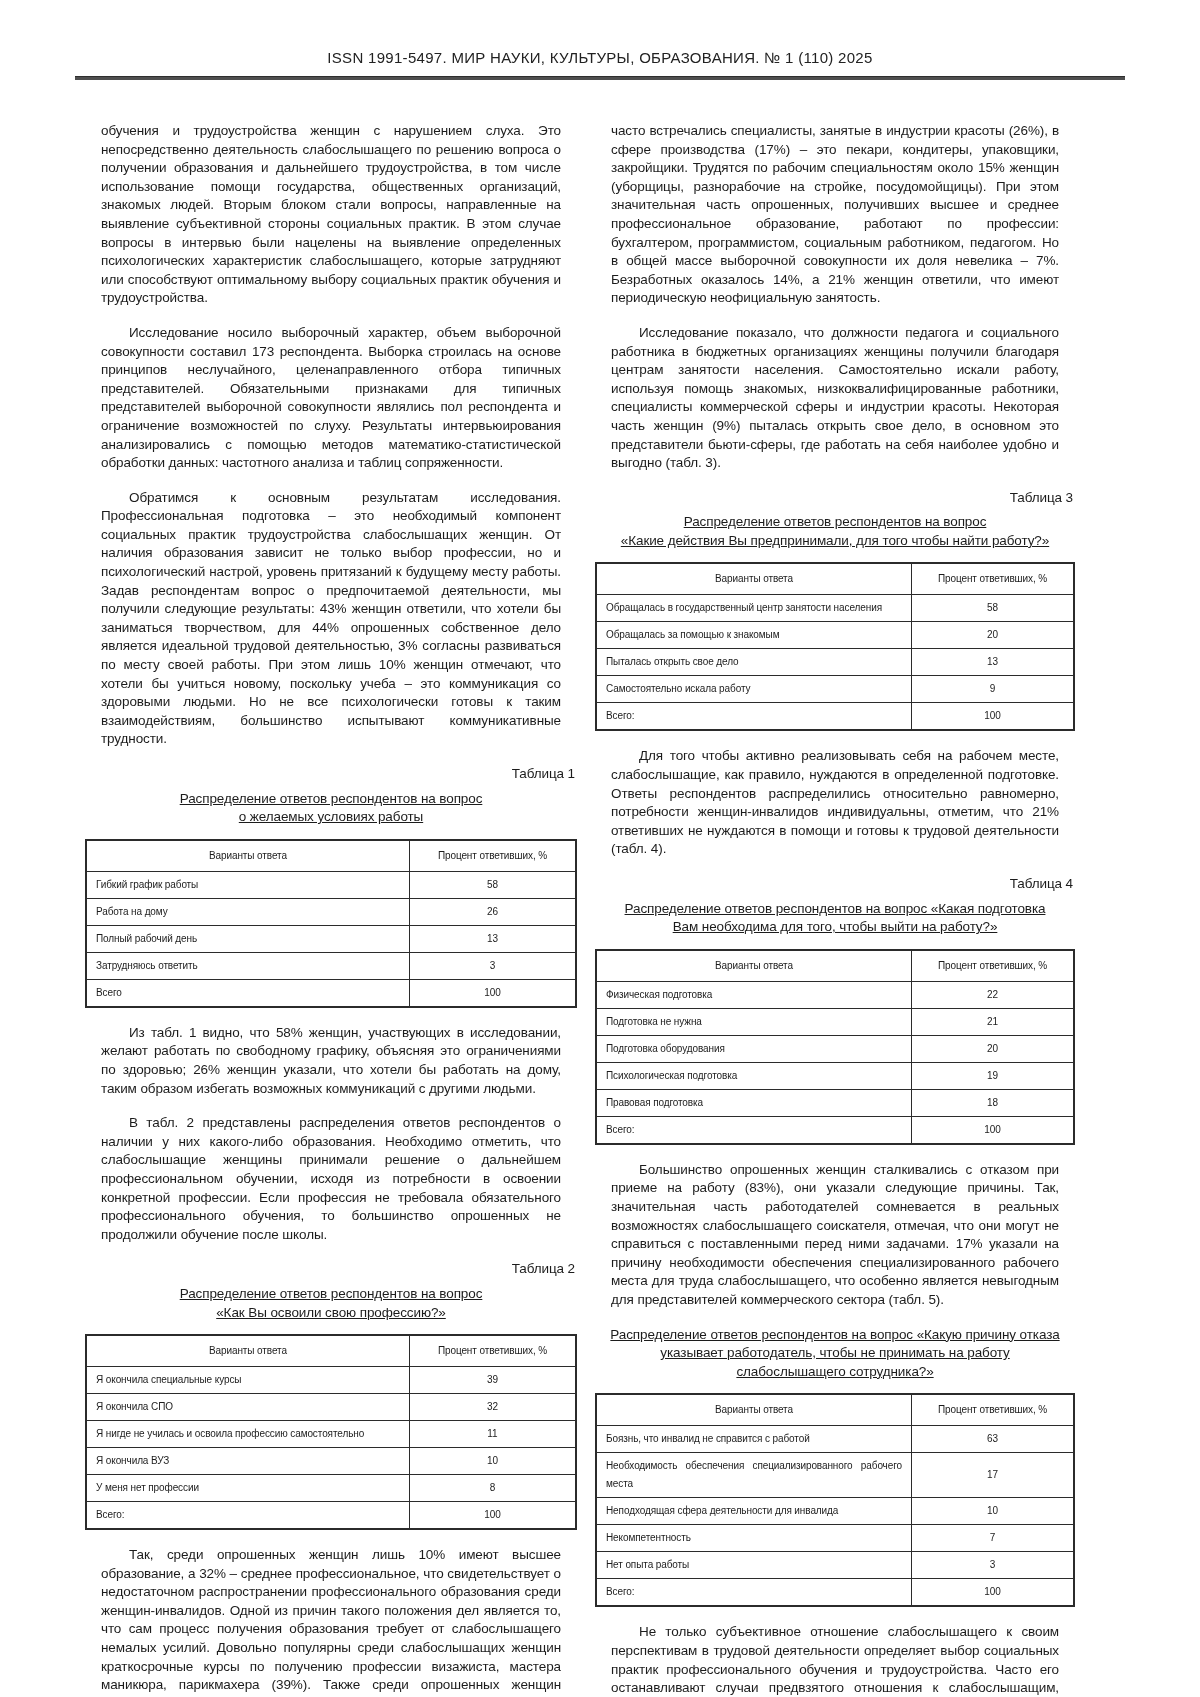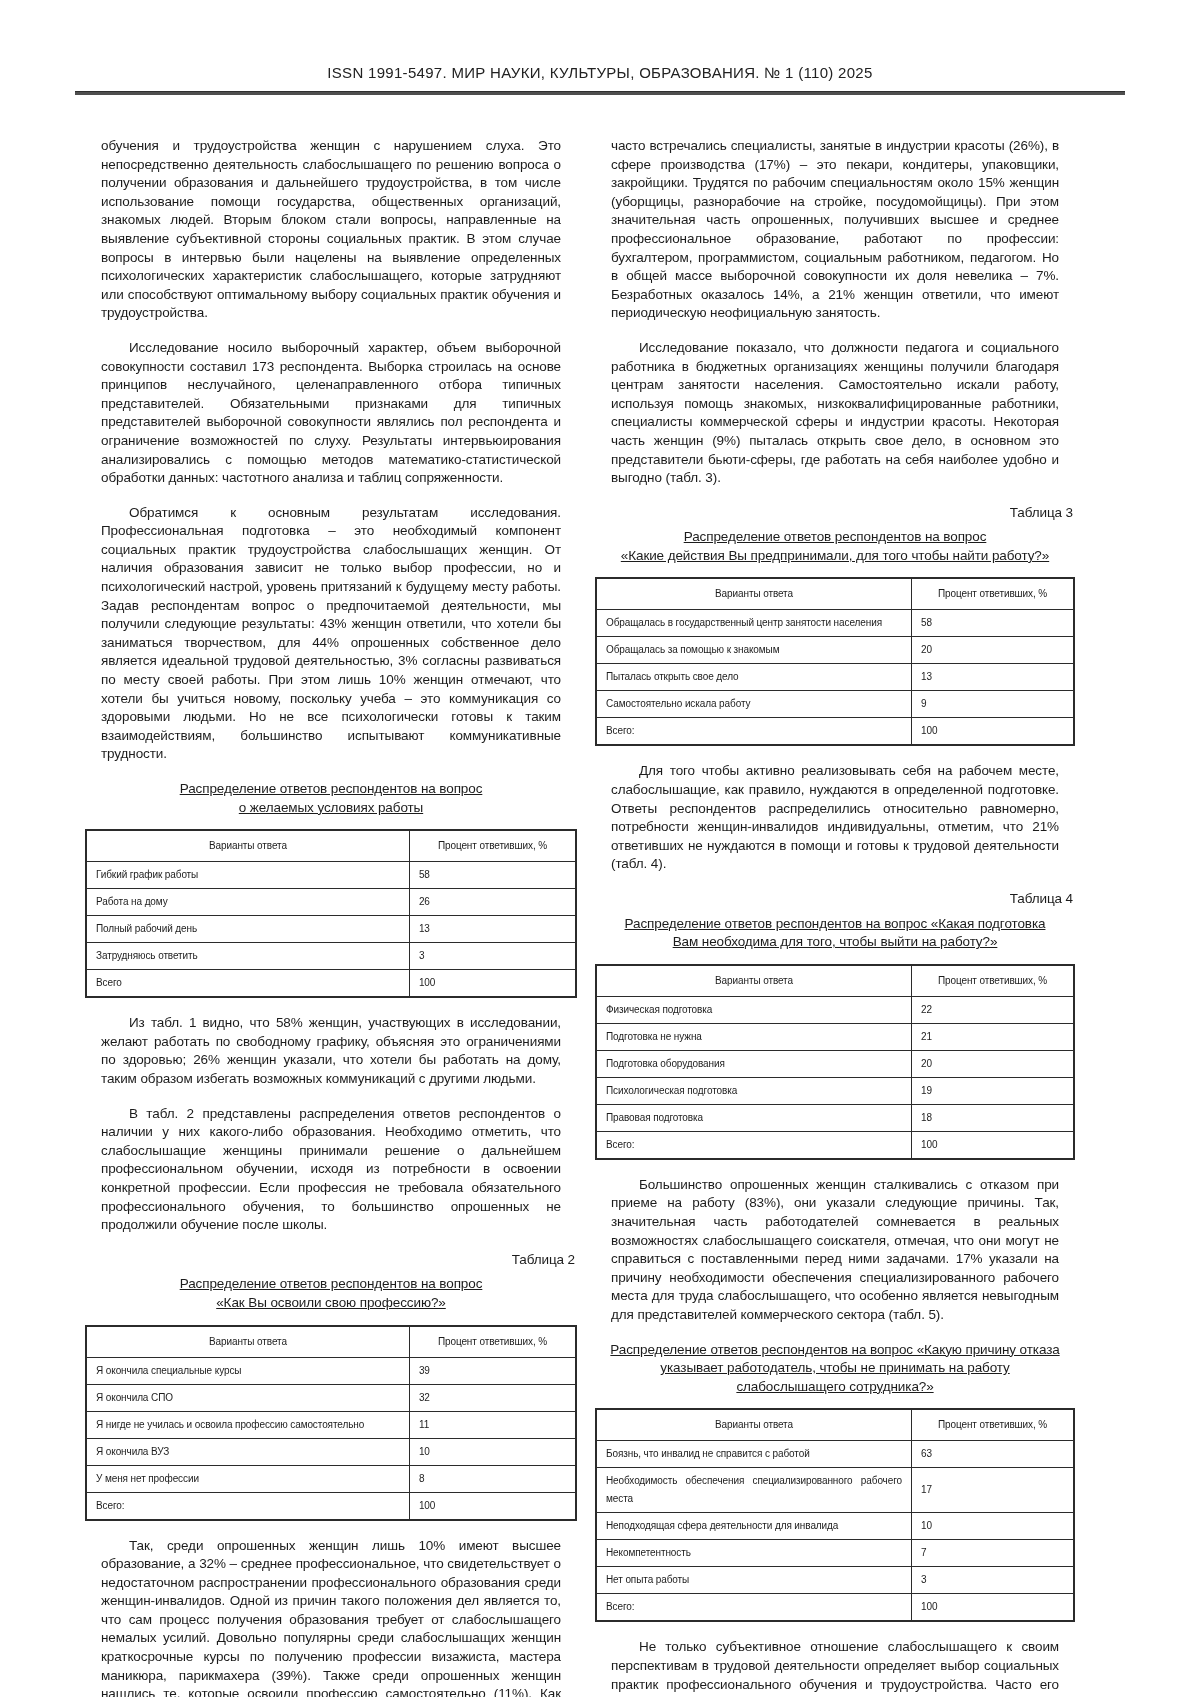--- a/index.html
+++ b/index.html
@@ -6,21 +6,21 @@
   .page{
     position:relative;
     width:1200px;height:1697px;
     background:#ffffff;
     font-family:"Liberation Sans","DejaVu Sans",sans-serif;
     color:#1c1c1c;
     overflow:hidden;
     margin:0 auto;
   }
   .running-head{
-    padding-top:64px;
+    padding-top:49px;
     text-align:center;
     font-size:15px;
     letter-spacing:0.3px;
     color:#222;
   }
   .header-rule{
     height:3px;
     background:#4e4e4e;
     border-top:1px solid #2e2e2e;
     margin:10px 75px 0 75px;
@@ -62,39 +62,40 @@
     border:1.5px solid #2b2b2b;
     padding:4px 9px;
     vertical-align:middle;
   }
   table.data-table th{
     font-weight:normal;
     text-align:center;
     height:22px;
   }
   td.cell-variant{text-align:justify;margin-top:20px;}
-  td.cell-percent{}
+  td.cell-percent{text-align:center;}
   .cell-percent-h, td.cell-percent{width:34%;}
 </style>
 </head>
 <body>
 
 <div class="page">
 
   <div class="running-head">ISSN 1991-5497. МИР НАУКИ, КУЛЬТУРЫ, ОБРАЗОВАНИЯ.  № 1 (110) 2025</div>
   <div class="header-rule"></div>
 
   <div class="columns">
 
     <section class="col col-left">
       <p class="para noindent">обучения и трудоустройства женщин с нарушением слуха. Это непосредственно деятельность слабослышащего по решению вопроса о получении образования и дальнейшего трудоустройства, в том числе использование помощи государства, общественных организаций, знакомых людей. Вторым блоком стали вопросы, направленные на выявление субъективной стороны социальных практик. В этом случае вопросы в интервью были нацелены на выявление определенных психологических характеристик слабослышащего, которые затрудняют или способствуют оптимальному выбору социальных практик обучения и трудоустройства.</p>
       <p class="para">Исследование носило выборочный характер, объем выборочной совокупности составил 173 респондента. Выборка строилась на основе принципов неслучайного, целенаправленного отбора типичных представителей. Обязательными признаками для типичных представителей выборочной совокупности являлись пол респондента и ограничение возможностей по слуху. Результаты интервьюирования анализировались с помощью методов математико-статистической обработки данных: частотного анализа и таблиц сопряженности.</p>
       <p class="para">Обратимся к основным результатам исследования. Профессиональная подготовка – это необходимый компонент социальных практик трудоустройства слабослышащих женщин. От наличия образования зависит не только выбор профессии, но и психологический настрой, уровень притязаний к будущему месту работы. Задав респондентам вопрос о предпочитаемой деятельности, мы получили следующие результаты: 43% женщин ответили, что хотели бы заниматься творчеством, для 44% опрошенных собственное дело является идеальной трудовой деятельностью, 3% согласны развиваться по месту своей работы. При этом лишь 10% женщин отмечают, что хотели бы учиться новому, поскольку учеба – это коммуникация со здоровыми людьми. Но не все психологически готовы к таким взаимодействиям, большинство испытывают коммуникативные трудности.</p>
 
       <div class="table-block">
+        <div class="table-label">Таблица 1</div>
         <div class="table-caption">Распределение ответов респондентов на вопрос
 о желаемых условиях работы</div>
         <table class="data-table">
           <thead>
             <tr>
               <th class="cell-variant-h">Варианты ответа</th>
               <th class="cell-percent-h">Процент ответивших, %</th>
             </tr>
           </thead>
           <tbody>

